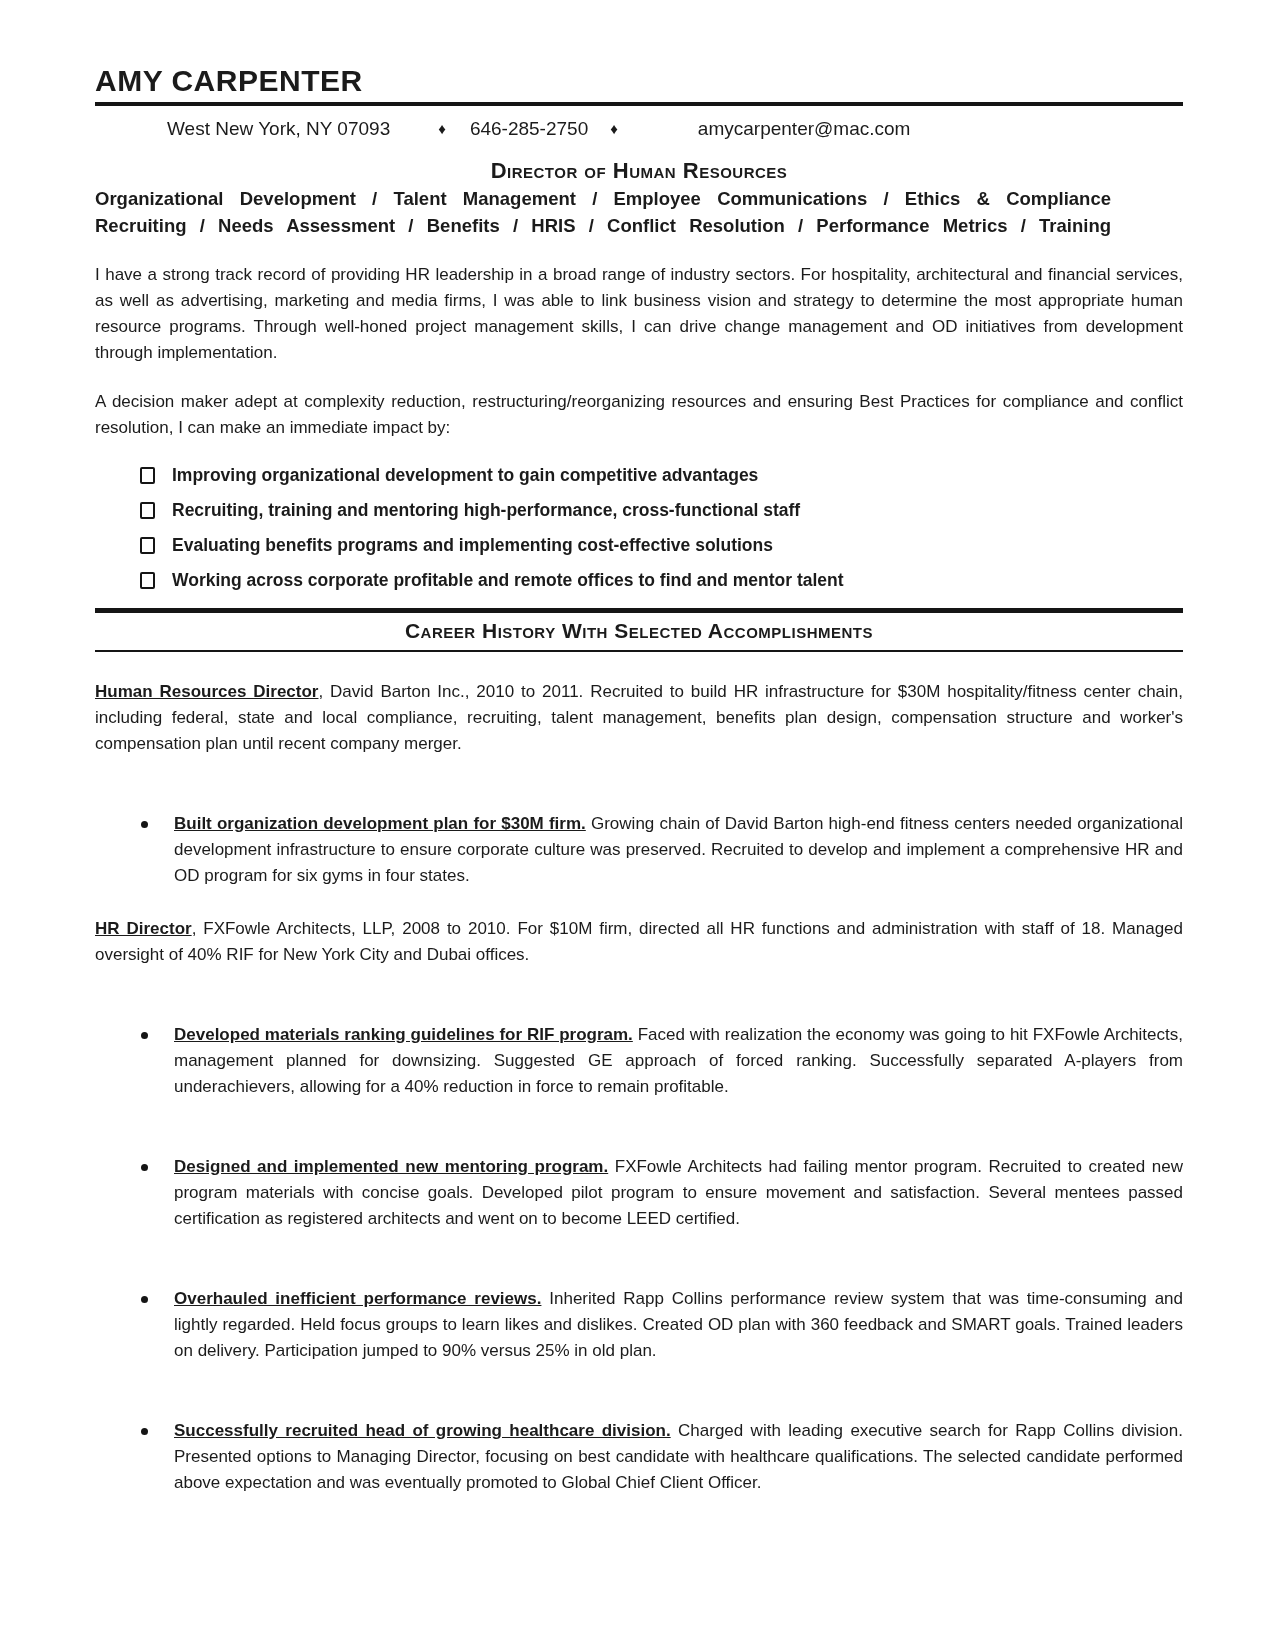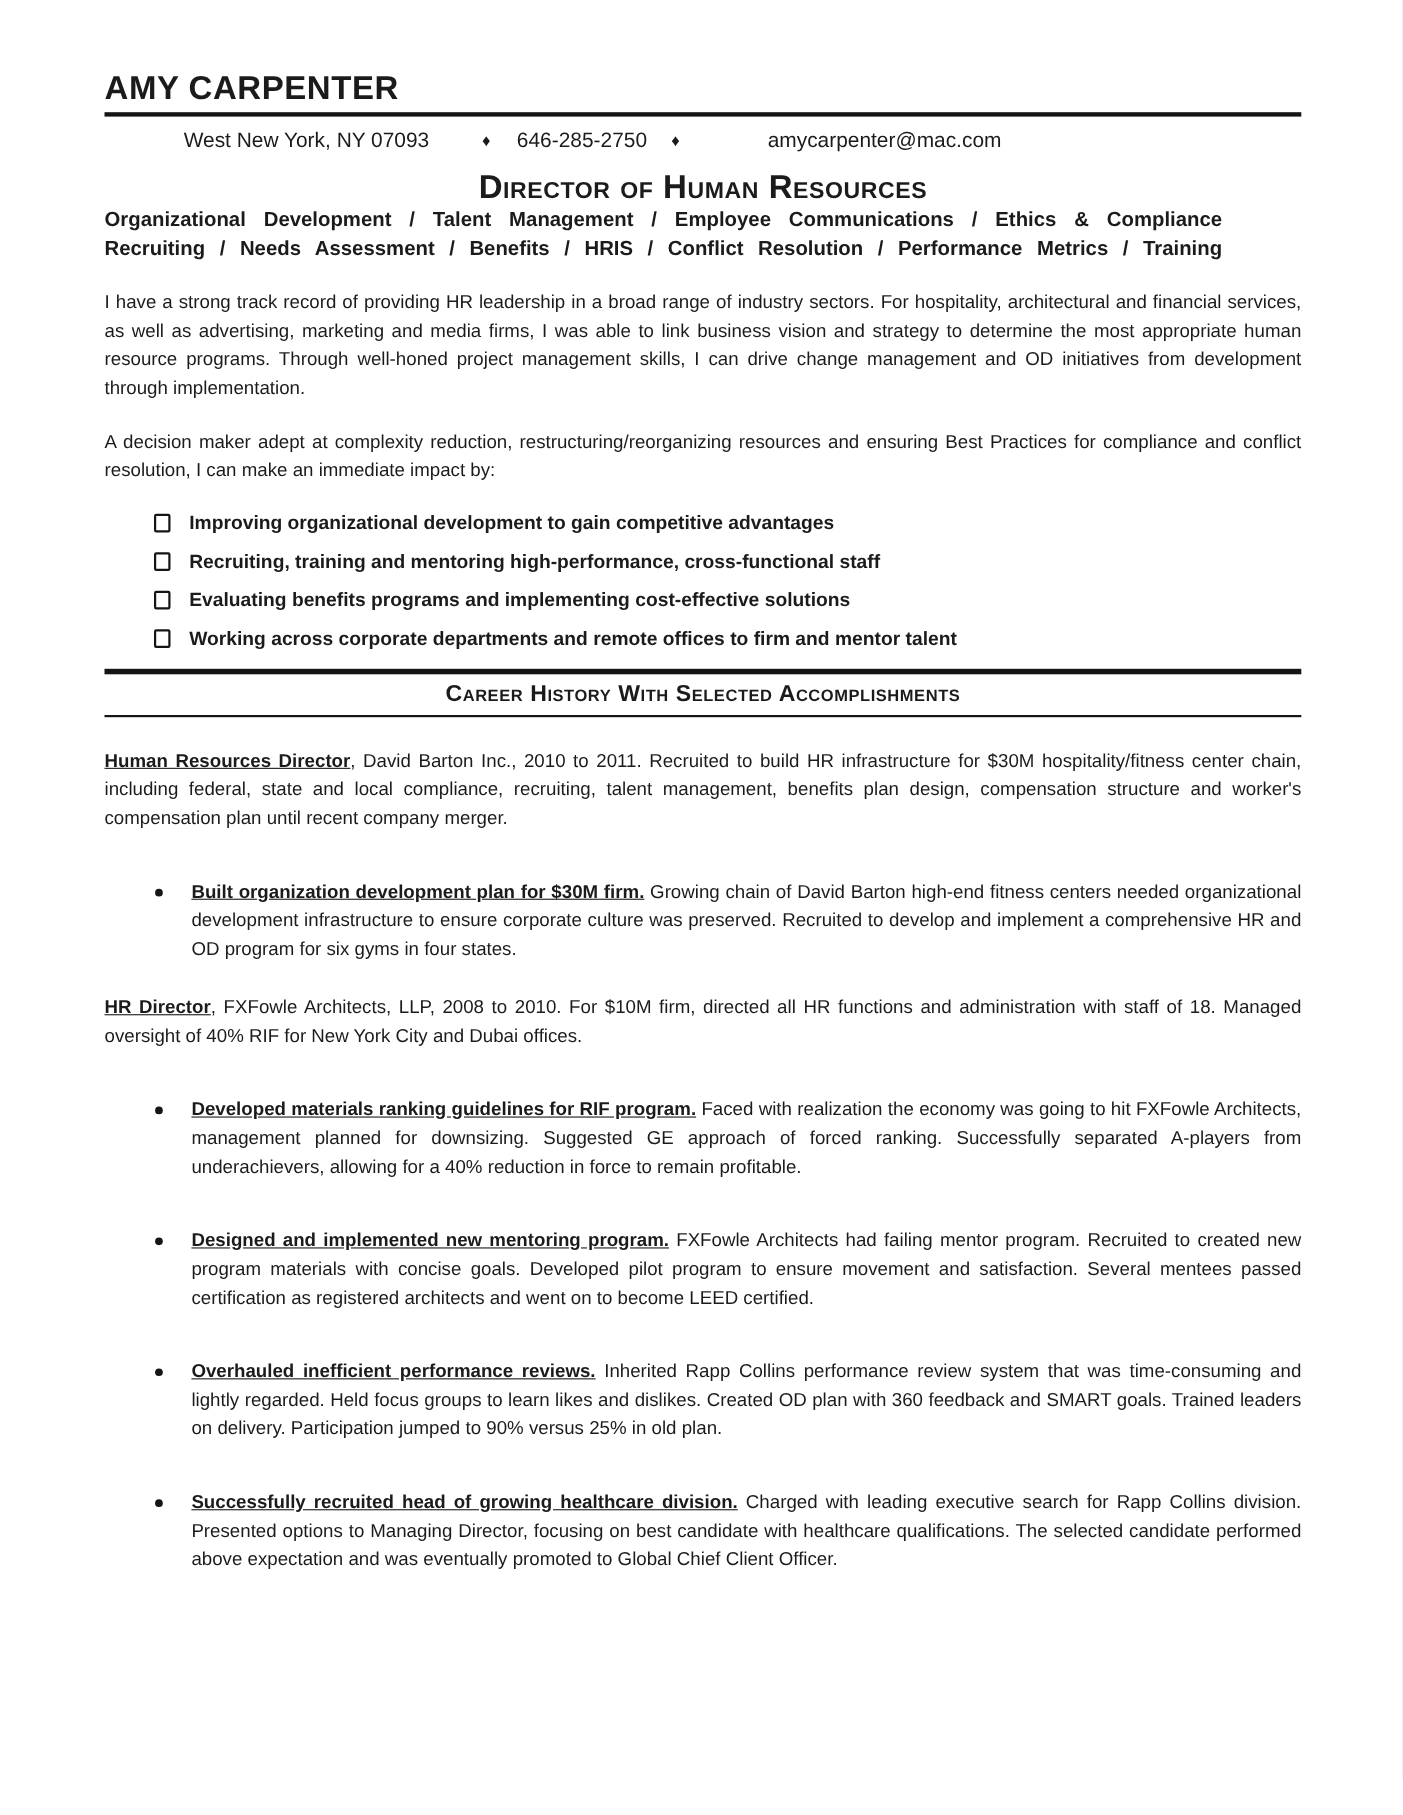--- a/index.html
+++ b/index.html
@@ -28,21 +28,21 @@
     padding-left:72px;
     white-space:nowrap;
   }
   .diamond { font-size:15px; }
   .d1 { margin:0 24px 0 48px; }
   .d2 { margin:0 0 0 22px; }
   .email { margin-left:80px; }
   .doc-title {
     margin-top:15px;
     text-align:center;
-    font-weight:bold; font-size:30px; line-height:28px;
+    font-weight:bold; font-size:22px; line-height:28px;
     font-variant:small-caps; letter-spacing:0.5px;
   }
   .skills { padding-right:72px; }
   .skills div {
     font-weight:bold; font-size:18.5px; line-height:27px;
     text-align:justify; text-align-last:justify;
   }
   
   .para {
     margin:23px 0 0 0;
@@ -61,21 +61,21 @@
   }
   .chk-text { font-weight:bold; font-size:17.5px; line-height:26px; }
   
   .section-band { margin-top:15px; border-top:5px solid #151515; border-bottom:2px solid #151515; padding:5px 0 6px 0; }
   .section-title {
     text-align:center; font-weight:bold; font-size:21px; line-height:26px;
     font-variant:small-caps; letter-spacing:0.5px;
   }
   
   .job-para { margin-top:27px; }
-  .bullet { display:flex; align-items:flex-start; margin-top:41px; }
+  .bullet { display:flex; align-items:flex-start; margin-top:54px; }
   .dot {
     flex:none;
     width:7px; height:7px; border-radius:50%; background:#151515;
     margin:10px 26px 0 46px;
   }
   .bullet-text { font-size:17px; line-height:26px; text-align:justify; }
 </style>
 </head>
 <body>
 
@@ -110,21 +110,21 @@
     <div class="chk-item">
       <span class="chk-box"></span>
       <span class="chk-text">Recruiting, training and mentoring high-performance, cross-functional staff</span>
     </div>
     <div class="chk-item">
       <span class="chk-box"></span>
       <span class="chk-text">Evaluating benefits programs and implementing cost-effective solutions</span>
     </div>
     <div class="chk-item">
       <span class="chk-box"></span>
-      <span class="chk-text">Working across corporate departments and remote offices to firm and mentor talent</span>
+      <span class="chk-text">Working across corporate profitable and remote offices to find and mentor talent</span>
     </div>
   </div>
 
   <div class="section-band">
     <div class="section-title">Career History With Selected Accomplishments</div>
   </div>
 
   <p class="para job-para">
     <span class="b">Human Resources Director</span><span>, David Barton Inc., 2010 to 2011. Recruited to build HR infrastructure for $30M hospitality/fitness center chain, including federal, state and local compliance, recruiting, talent management, benefits plan design, compensation structure and worker's compensation plan until recent company merger.</span>
   </p>

